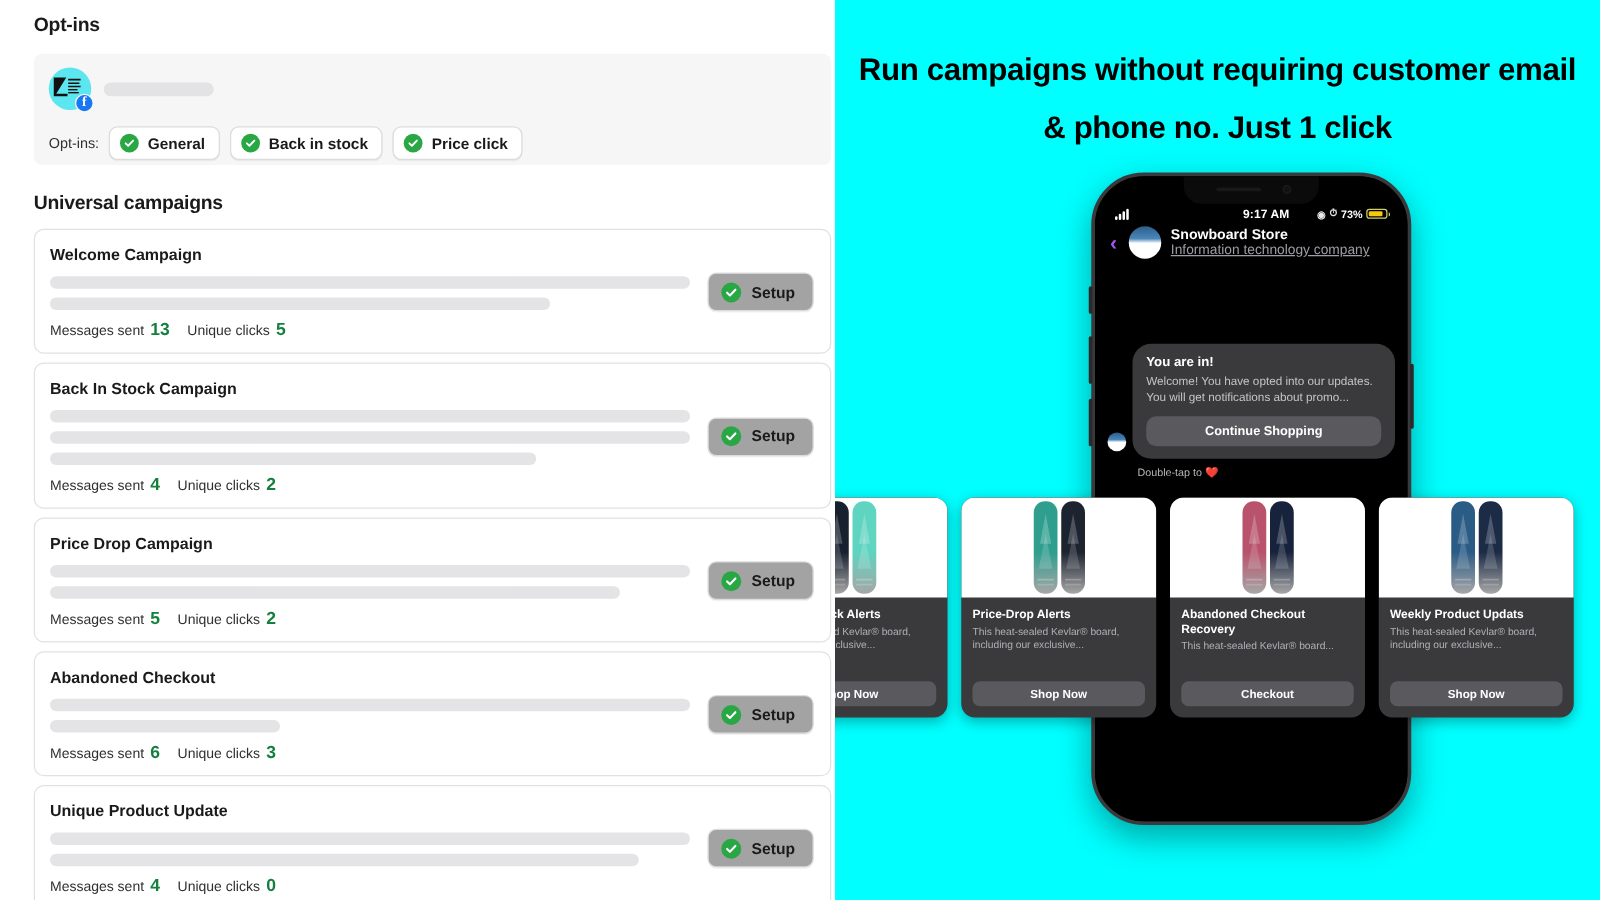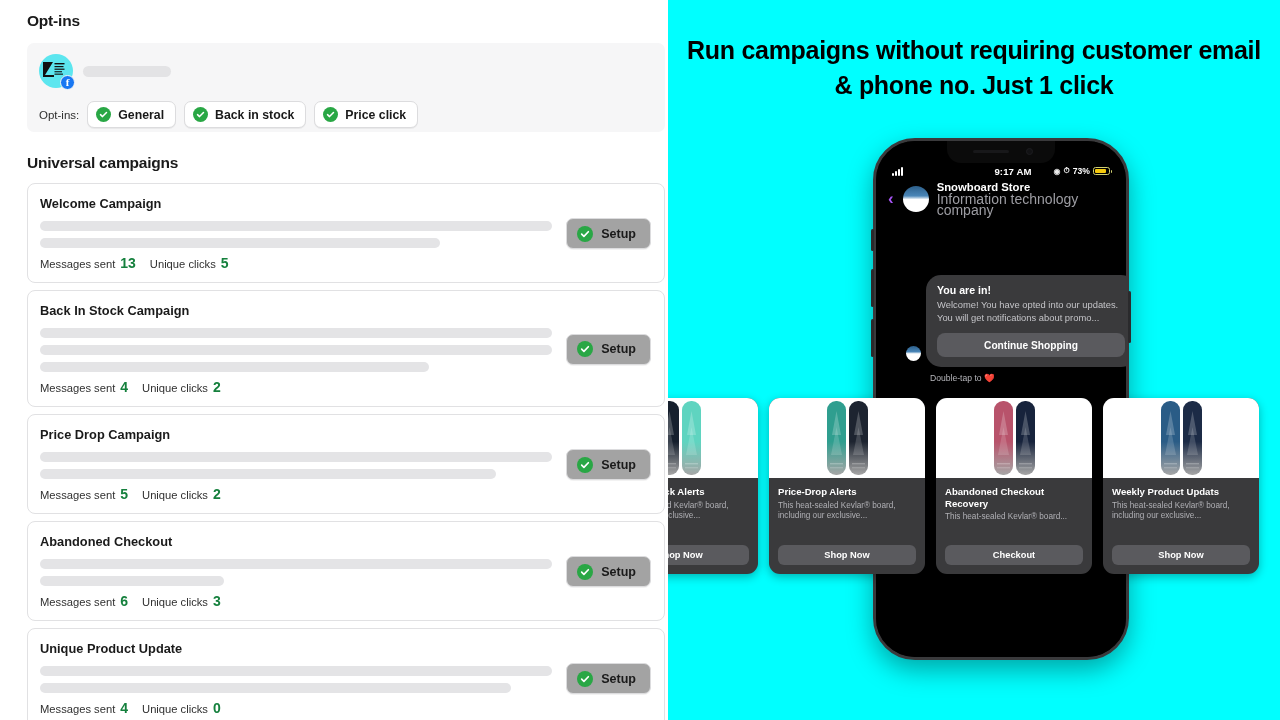--- a/index.html
+++ b/index.html
@@ -137,21 +137,21 @@
     width: 612px; height: 720px;
     background: #00ffff;
     overflow: hidden;
   }
   #promo-headline {
     position: absolute;
     left: 0; top: 33px;
     width: 612px;
     text-align: center;
     font-size: 25px;
-    line-height: 35px;
+    line-height: 46px;
     font-weight: bold;
     color: #000000;
     letter-spacing: -0.3px;
     padding: 0 8px;
   }
 
   
   #phone {
     position: absolute;
     left: 205px; top: 138px;
@@ -218,24 +218,24 @@
     position: absolute; left: 0; top: 40px; width: 100%;
     display: flex; align-items: center; padding: 0 12px; gap: 8px;
   }
   #back-chevron { color: #a855f7; font-size: 17px; line-height: 1; font-weight: bold; margin-right: 1px; }
   .store-avatar {
     width: 26px; height: 26px; border-radius: 50%;
     background: linear-gradient(180deg, #2c5f8a 0%, #4a86b8 38%, #ffffff 52%, #ffffff 100%);
     flex: none;
   }
   #store-name { color: #fff; font-size: 11.3px; font-weight: bold; line-height: 13px; }
-  #store-sub { color: #9d9da3; font-size: 14px; line-height: 11px; }
-
-  
-  #bubble-area { position: absolute; left: 0; top: 118px; width: 100%; padding: 16px 10px; margin-left: 20px; }
+  #store-sub { color: #9d9da3; font-size: 11px; line-height: 11px; text-decoration: underline; }
+
+  
+  #bubble-area { position: absolute; left: 0; top: 118px; width: 100%; padding: 16px 10px; }
   #bubble-row { display: flex; align-items: flex-end; gap: 5px; }
   .msg-avatar {
     width: 15px; height: 15px; border-radius: 50%;
     background: linear-gradient(180deg, #2c5f8a 0%, #4a86b8 38%, #ffffff 52%, #ffffff 100%);
     flex: none; margin-bottom: 6px;
   }
   #bubble {
     background: #3a3a3c; border-radius: 15px;
     padding: 9px 11px 10px 11px; flex: 1;
   }

